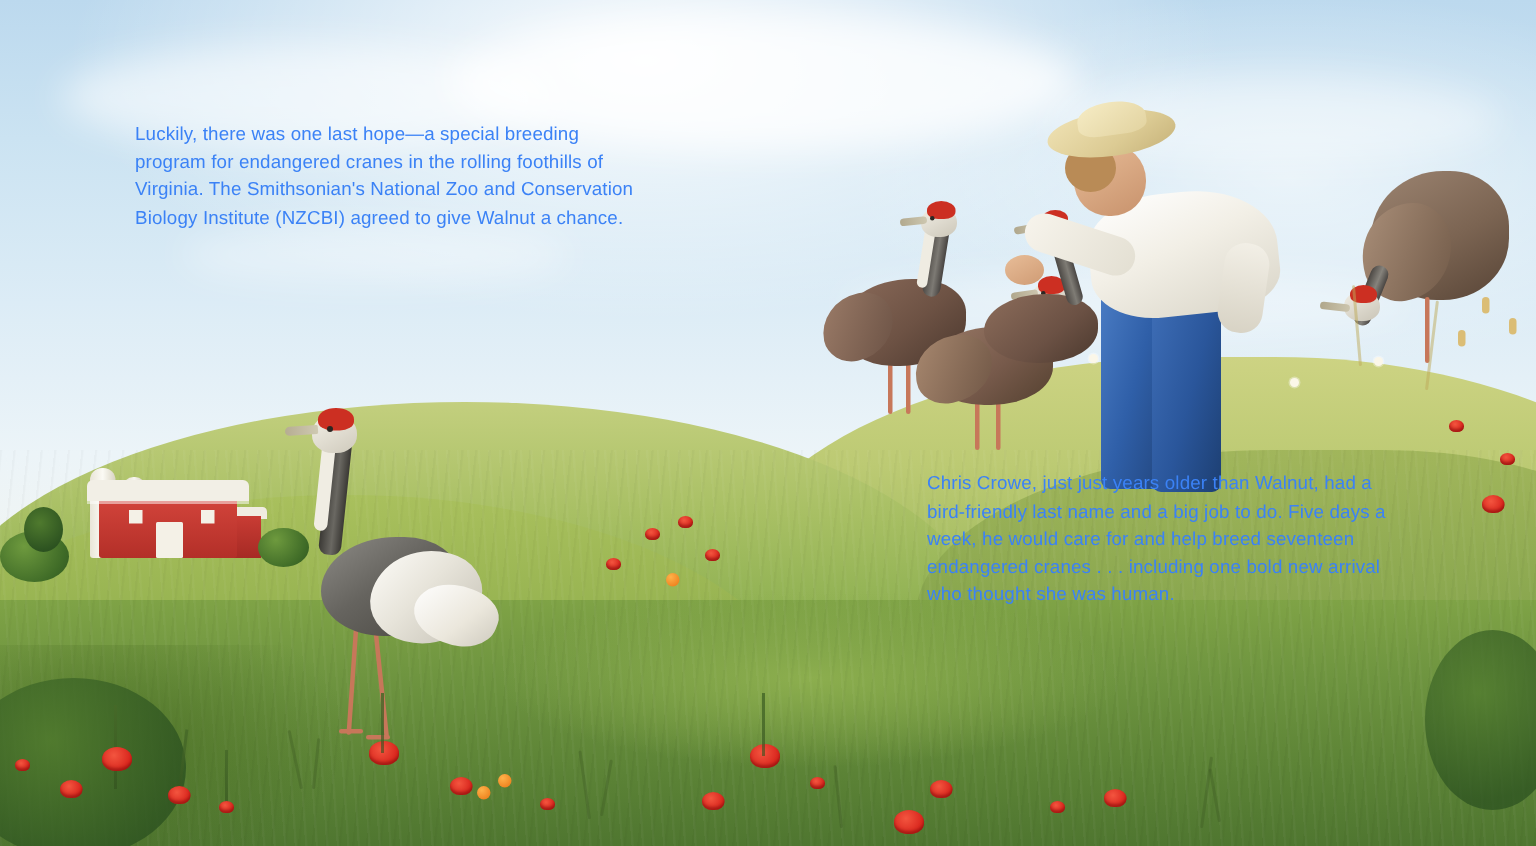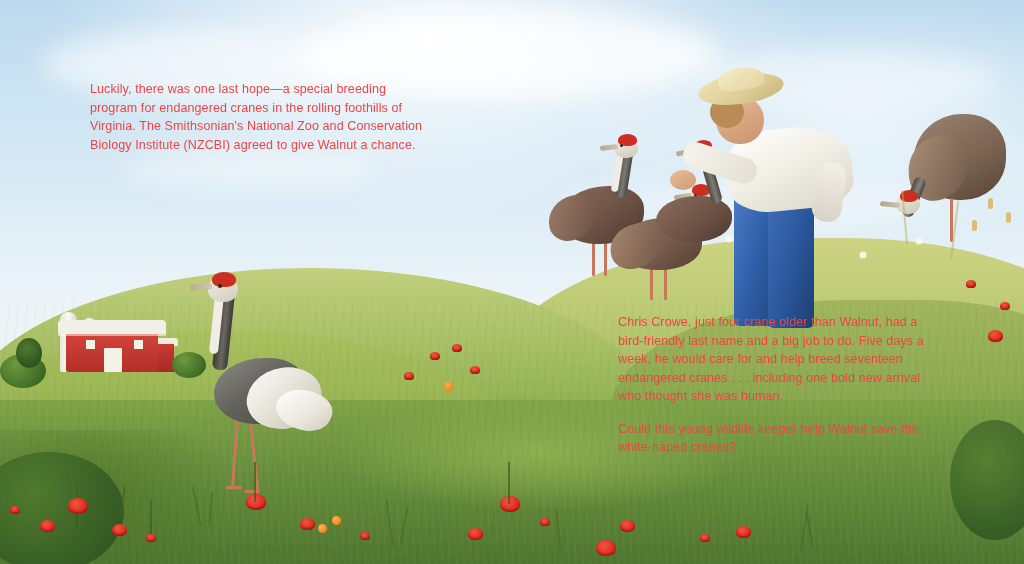--- a/index.html
+++ b/index.html
@@ -194,21 +194,21 @@
 
   
   #crane-left { left: 190px; top: 262px; width: 130px; height: 235px; }
 
   
   #keeper { position: absolute; left: 664px; top: 70px; width: 270px; height: 250px; }
 
   
   .textblock {
     position: absolute;
-    color: #ef4444;
+    color: #3b82f6;
     font-size: 12.5px;
     line-height: 18.5px;
     letter-spacing: .1px;
   }
   .textblock p { margin: 0 0 14px 0; }
   #text-top { left: 90px; top: 80px; width: 345px; }
   #text-bottom { left: 618px; top: 313px; width: 320px; }
 
   .fg-dark-left {
     position: absolute; left: -30px; top: 430px; width: 260px; height: 150px;
@@ -422,17 +422,16 @@
     <div class="grass-tuft" style="left:812px; top:512px; height:36px; transform:rotate(-10deg);"></div>
     <div class="grass-tuft" style="left:906px; top:190px; height:54px; transform:rotate(-5deg); background:rgba(190,170,90,.5);"></div>
     <div class="grass-tuft" style="left:950px; top:200px; height:60px; transform:rotate(7deg); background:rgba(190,170,90,.5);"></div>
   </div>
 
   <div class="textblock" id="text-top">
     <p>Luckily, there was one last hope—a special breeding program for endangered cranes in the rolling foothills of Virginia. The Smithsonian's National Zoo and Conservation Biology Institute (NZCBI) agreed to give Walnut a chance.</p>
   </div>
 
   <div class="textblock" id="text-bottom">
-    <p>Chris Crowe, just four crane older than Walnut, had a bird-friendly last name and a big job to do. Five days a week, he would care for and help breed seventeen endangered cranes . . . including one bold new arrival who thought she was human.</p>
-    <p>Could this young wildlife keeper help Walnut save the white-naped cranes?</p>
+    <p>Chris Crowe, just just years older than Walnut, had a bird-friendly last name and a big job to do. Five days a week, he would care for and help breed seventeen endangered cranes . . . including one bold new arrival who thought she was human.</p>
   </div>
 
 </div>
 
 </body></html>

